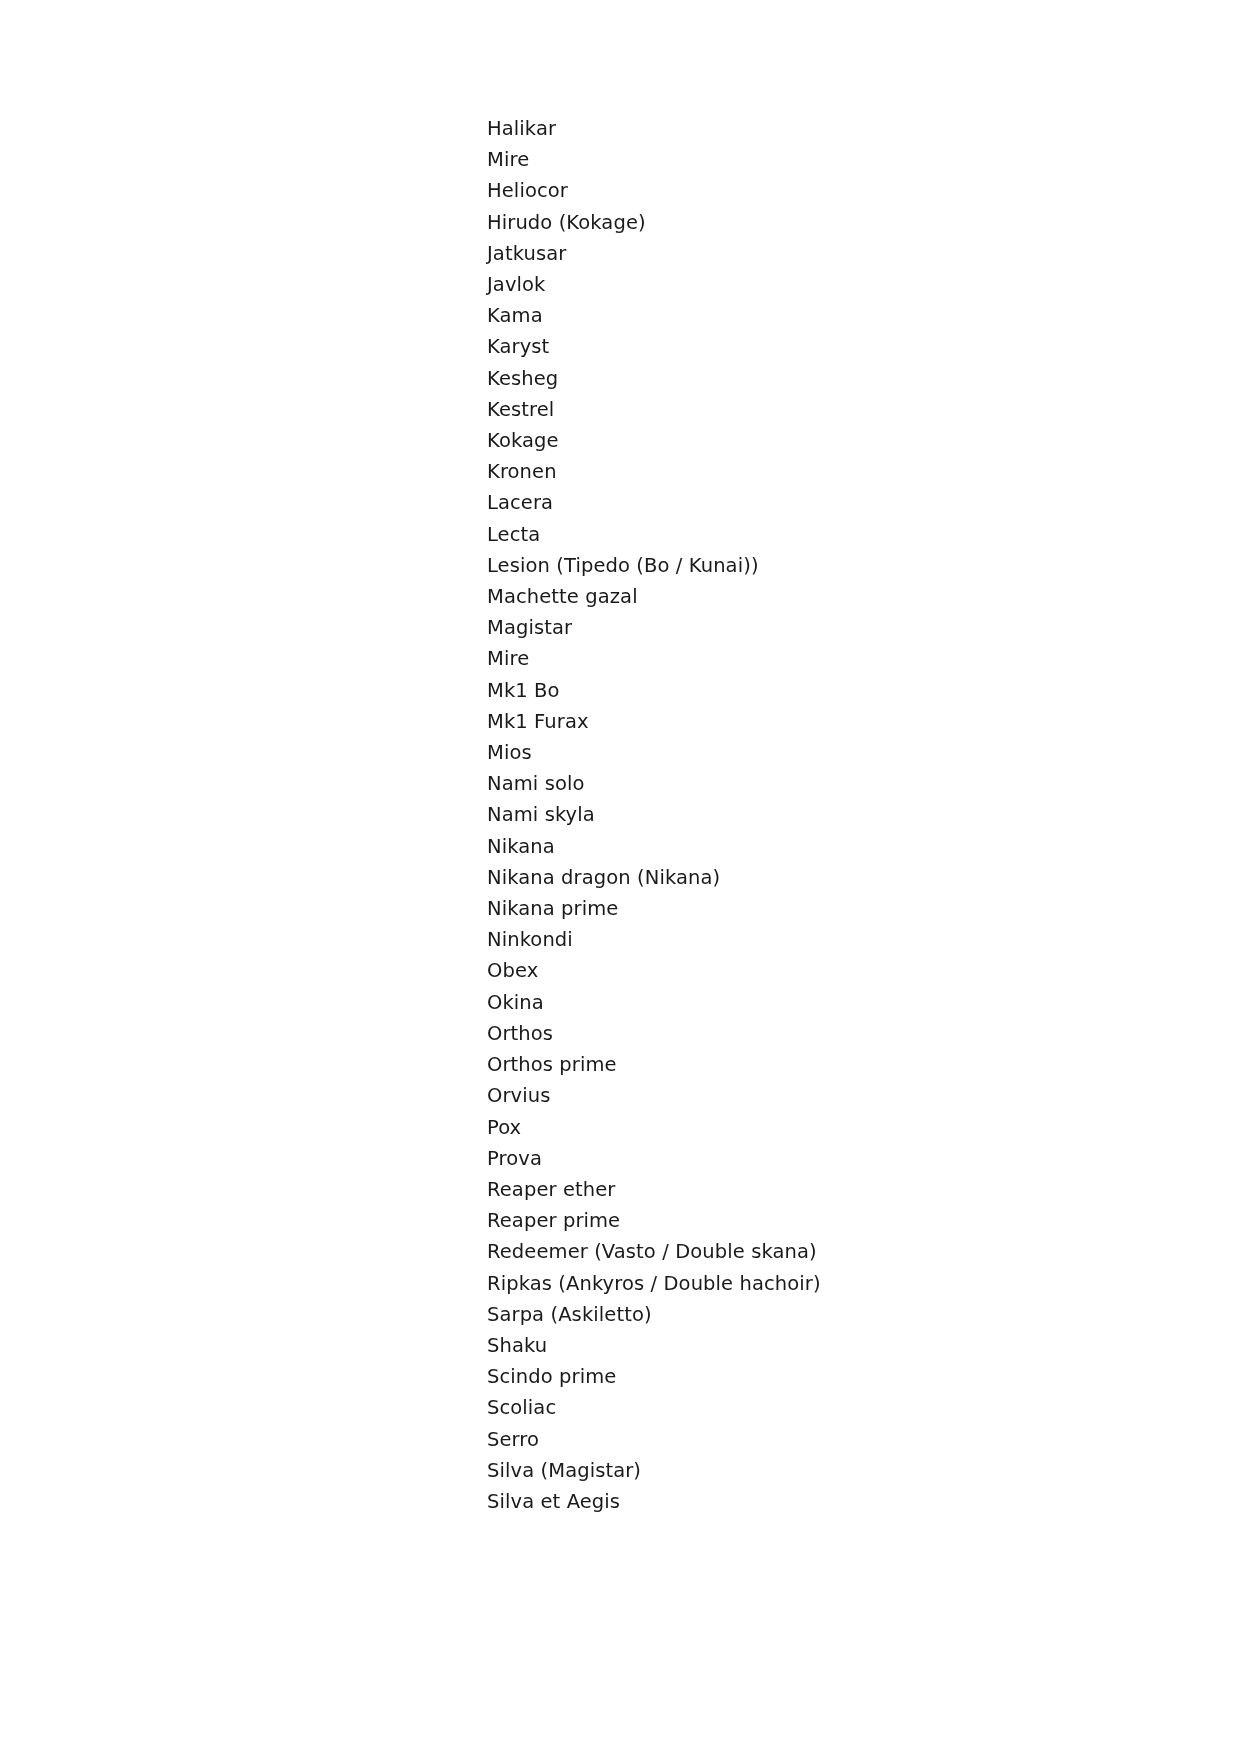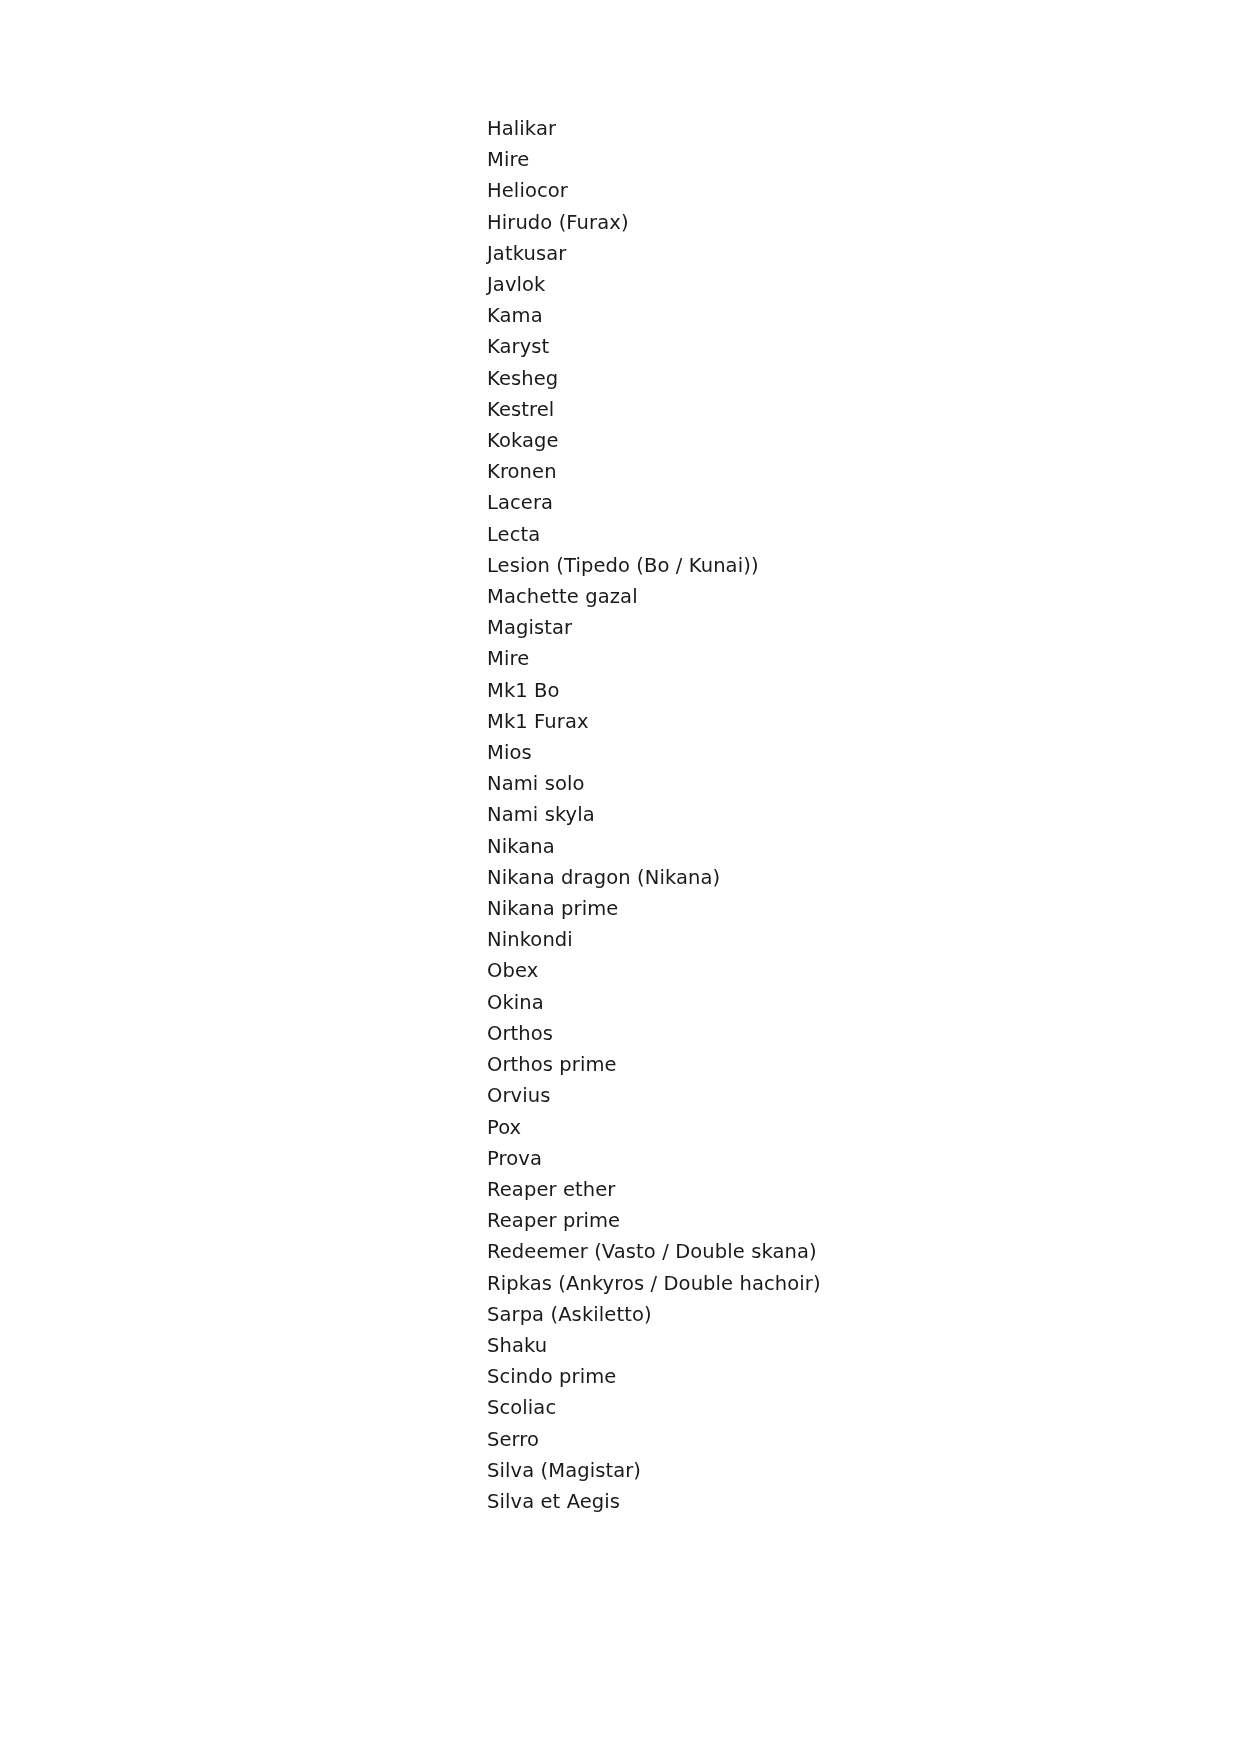--- a/index.html
+++ b/index.html
@@ -35,21 +35,21 @@
   }
 </style>
 </head>
 <body>
 
 <div class="page">
   <div class="content">
     <div class="line">Halikar</div>
     <div class="line">Mire</div>
     <div class="line">Heliocor</div>
-    <div class="line">Hirudo (Furax)</div>
+    <div class="line">Hirudo (Kokage)</div>
     <div class="line">Jatkusar</div>
     <div class="line">Javlok</div>
     <div class="line">Kama</div>
     <div class="line">Karyst</div>
     <div class="line">Kesheg</div>
     <div class="line">Kestrel</div>
     <div class="line">Kokage</div>
     <div class="line">Kronen</div>
     <div class="line">Lacera</div>
     <div class="line">Lecta</div>

